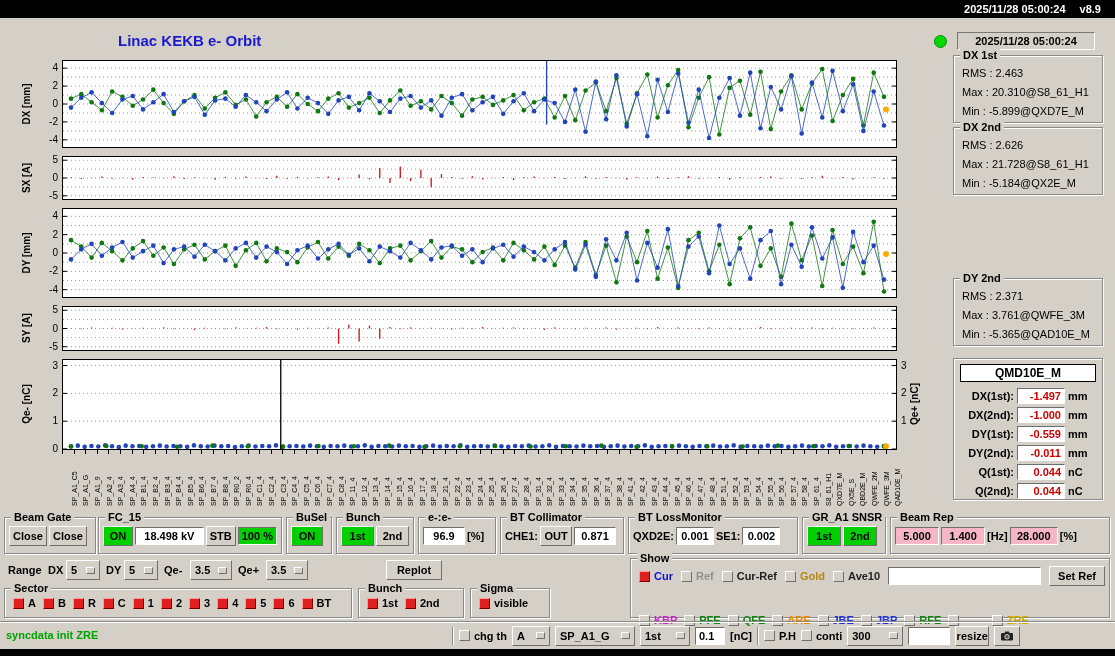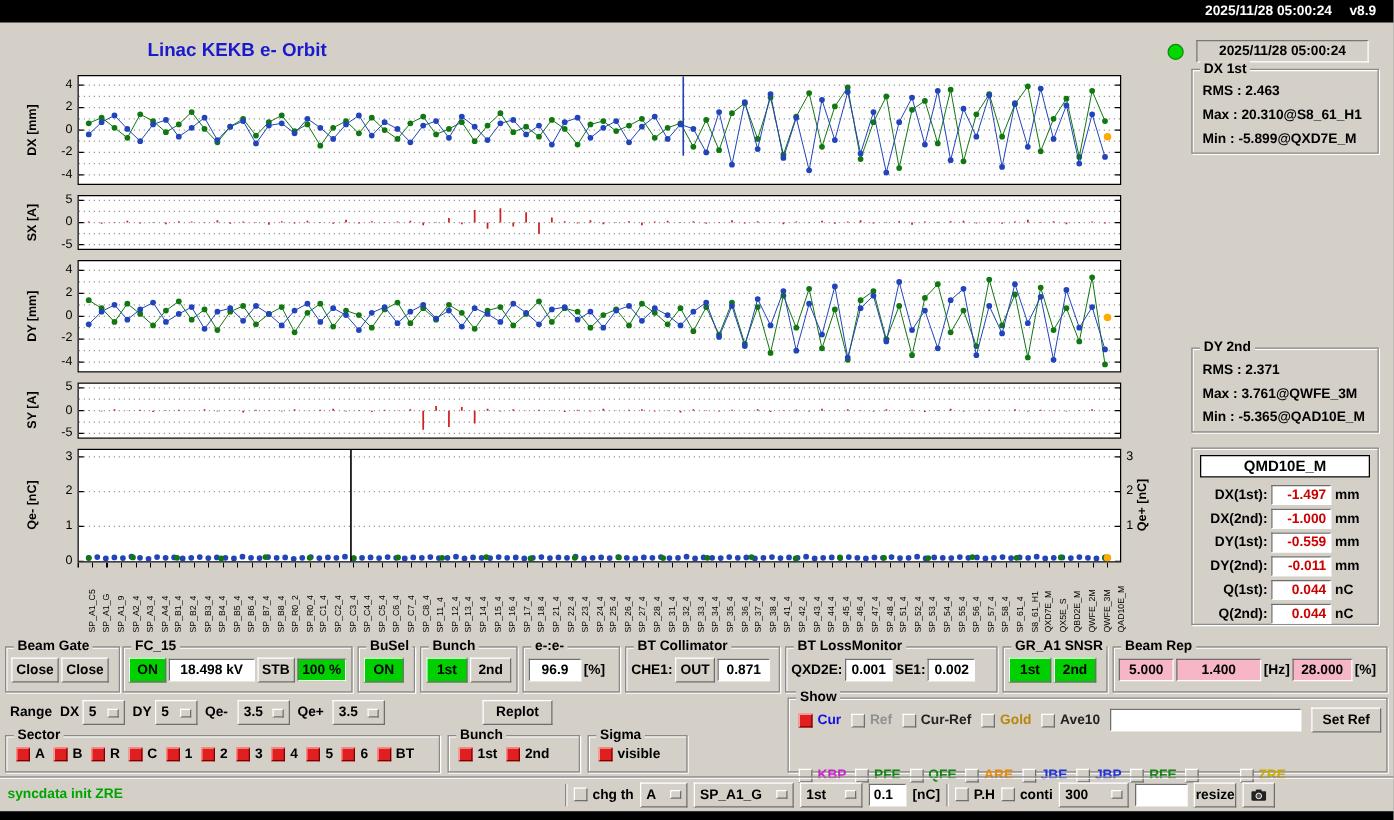--- a/index.html
+++ b/index.html
@@ -45,21 +45,21 @@
   .plot{position:absolute;background:#fff;border:1px solid #000;}
   .tick{position:absolute;font-size:10px;width:22px;text-align:right;line-height:10px;}
   .tick.right{text-align:left;width:16px;}
   .ylabel{position:absolute;font-size:10px;font-weight:bold;white-space:nowrap;
           transform:translate(-50%,-50%) rotate(-90deg);}
   .xlab{position:absolute;font-size:7px;line-height:7px;white-space:nowrap;
           transform:rotate(-90deg);transform-origin:0 0;}
   .tickstrip{position:absolute;left:62px;top:450px;width:835px;height:4px;
           background:repeating-linear-gradient(90deg,#000 0,#000 1px,transparent 1px,transparent 11.6px);}
   
-  .stat-line{font-size:11px;font-weight:bold;line-height:19px;padding-left:8px;white-space:nowrap;}
+  .stat-line{font-size:11px;font-weight:normal;line-height:19px;padding-left:8px;white-space:nowrap;}
   .stats-grp{padding-top:8px;}
   .mon-head{position:absolute;left:6px;top:5px;right:6px;height:18px;background:#fff;border:1px solid #000;
           display:flex;align-items:center;justify-content:center;font-size:12px;font-weight:bold;}
   .mon-row{display:flex;align-items:center;height:19px;gap:3px;}
   .mon-lab{width:58px;text-align:right;font-size:11px;font-weight:bold;}
   .chk-row{position:absolute;left:8px;right:4px;display:flex;align-items:center;gap:7px;}
   
   .statusbar{position:absolute;left:0;top:621px;width:1115px;height:28px;
           border-top:1px solid #8a8a8a;box-shadow:inset 0 1px 0 #fff;}
   .statusmsg{position:absolute;left:6px;top:7px;font-size:11px;font-weight:bold;color:#00a400;}
@@ -166,21 +166,21 @@
 
   <div class="grp ctl" style="left:802px;top:517px;width:84px;height:37px">
     <span class="grp-label">GR_A1 SNSR</span>
     <button class="btn green" style="width:34px">1st</button>
     <button class="btn green" style="width:34px">2nd</button>
   </div>
 
   <div class="grp ctl" style="left:890px;top:517px;width:220px;height:37px">
     <span class="grp-label">Beam Rep</span>
     <span class="field pink" style="width:44px">5.000</span>
-    <span class="field pink" style="width:68px">1.400</span>
+    <span class="field pink" style="width:44px">1.400</span>
     <span class="lbl">[Hz]</span>
     <span class="field pink" style="width:48px">28.000</span>
     <span class="lbl">[%]</span>
   </div>
 
   <span class="lbl" style="position:absolute;left:8px;top:564px">Range</span>
   <span class="lbl" style="position:absolute;left:48px;top:564px">DX</span>
   <div class="optmenu" style="position:absolute;left:66px;top:560px;width:34px">
     <span>5</span>
       <span class="opt-ind"></span>
@@ -388,20 +388,26 @@
       </button>
     </div>
   </div>
 
   <div class="bottombar"></div>
 <div class="grp stats-grp" style="left: 953px; top: 55px; width: 150px; height: 68px;">
       <span class="grp-label">DX 1st</span>
       <div class="stat-line">RMS : 2.463</div>
       <div class="stat-line">Max : 20.310@S8_61_H1</div>
       <div class="stat-line">Min : -5.899@QXD7E_M</div>
+    </div>
+    <div class="grp stats-grp" style="left: 953px; top: 127px; width: 150px; height: 68px;">
+      <span class="grp-label">DX 2nd</span>
+      <div class="stat-line">RMS : 2.626</div>
+      <div class="stat-line">Max : 21.728@S8_61_H1</div>
+      <div class="stat-line">Min : -5.184@QX2E_M</div>
     </div>
     <div class="grp stats-grp" style="left: 953px; top: 278px; width: 150px; height: 68px;">
       <span class="grp-label">DY 2nd</span>
       <div class="stat-line">RMS : 2.371</div>
       <div class="stat-line">Max : 3.761@QWFE_3M</div>
       <div class="stat-line">Min : -5.365@QAD10E_M</div>
     </div>
     <div class="plot" style="left: 62px; top: 60px; width: 835px; height: 88px;"><svg width="833" height="86">
         <line x1="0" x2="833" y1="7.166666666666661" y2="7.166666666666661" stroke="#999" stroke-width="1" stroke-dasharray="1,3"></line>
         <line x1="0" x2="833" y1="16.125" y2="16.125" stroke="#999" stroke-width="1" stroke-dasharray="1,3"></line>

